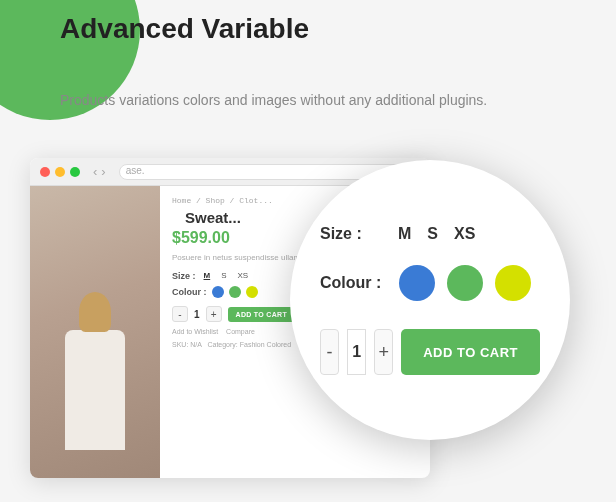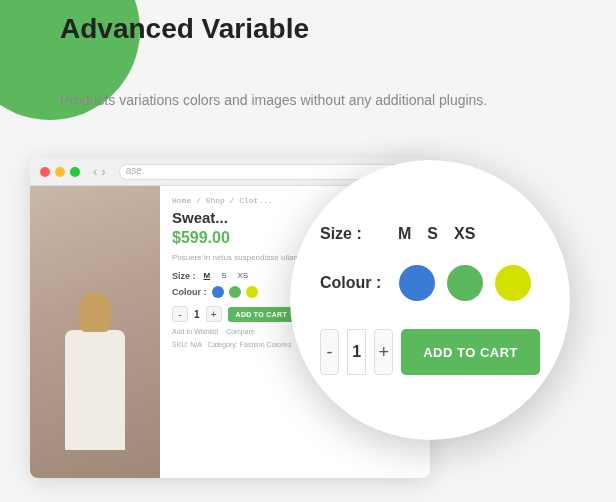--- a/index.html
+++ b/index.html
@@ -176,20 +176,21 @@
       font-size: 8px;
       margin-bottom: 4px;
       font-family: Liberation Mono, monospace;
     }
 
     .product-title {
       font-size: 15px;
       font-weight: 700;
       color: #333;
       margin-bottom: 3px;
+      margin-left: 13px;
     }
 
     .product-price {
       color: #5cb85c;
       font-weight: 700;
       font-size: 16px;
       margin-bottom: 5px;
     }
 
     .product-desc {

